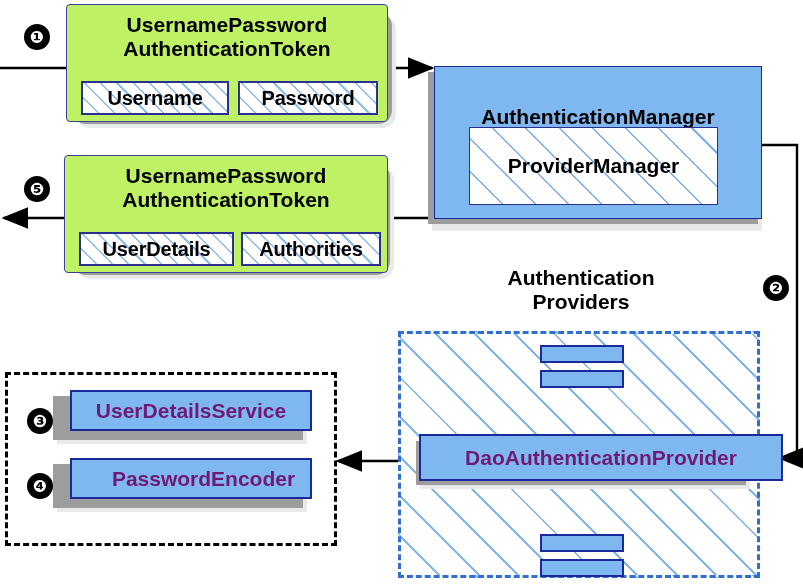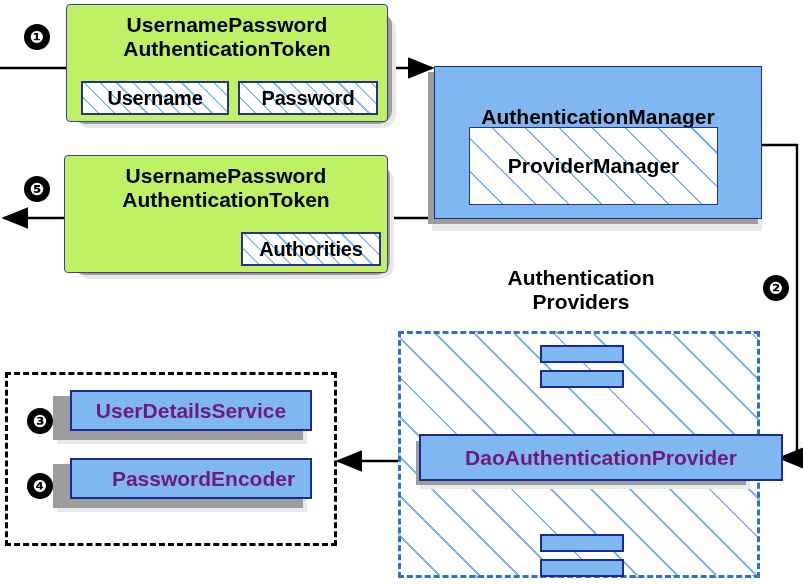--- a/index.html
+++ b/index.html
@@ -227,20 +227,23 @@
 
   <div class="step abs" style="left:24px;top:176px;">❺</div>
 
   <div class="shadow-far rnd" style="left:76px;top:167px;width:318px;height:112px;"></div>
   <div class="shadow-near rnd" style="left:72px;top:163px;width:318px;height:112px;"></div>
 
   <div class="token" style="left:64px;top:155px;width:324px;height:118px;">
     <div class="token-title">UsernamePassword
 AuthenticationToken</div>
 
+    <div class="field" style="left:14px;top:76px;width:155px;height:34px;">
+      <span>UserDetails</span>
+    </div>
     <div class="field" style="left:176px;top:76px;width:140px;height:34px;">
       <span>Authorities</span>
     </div>
   </div>
 
   <div class="caption" style="left:470px;top:266px;width:222px;">Authentication
 Providers</div>
 
   <div class="step abs" style="left:763px;top:275px;">❷</div>
 

